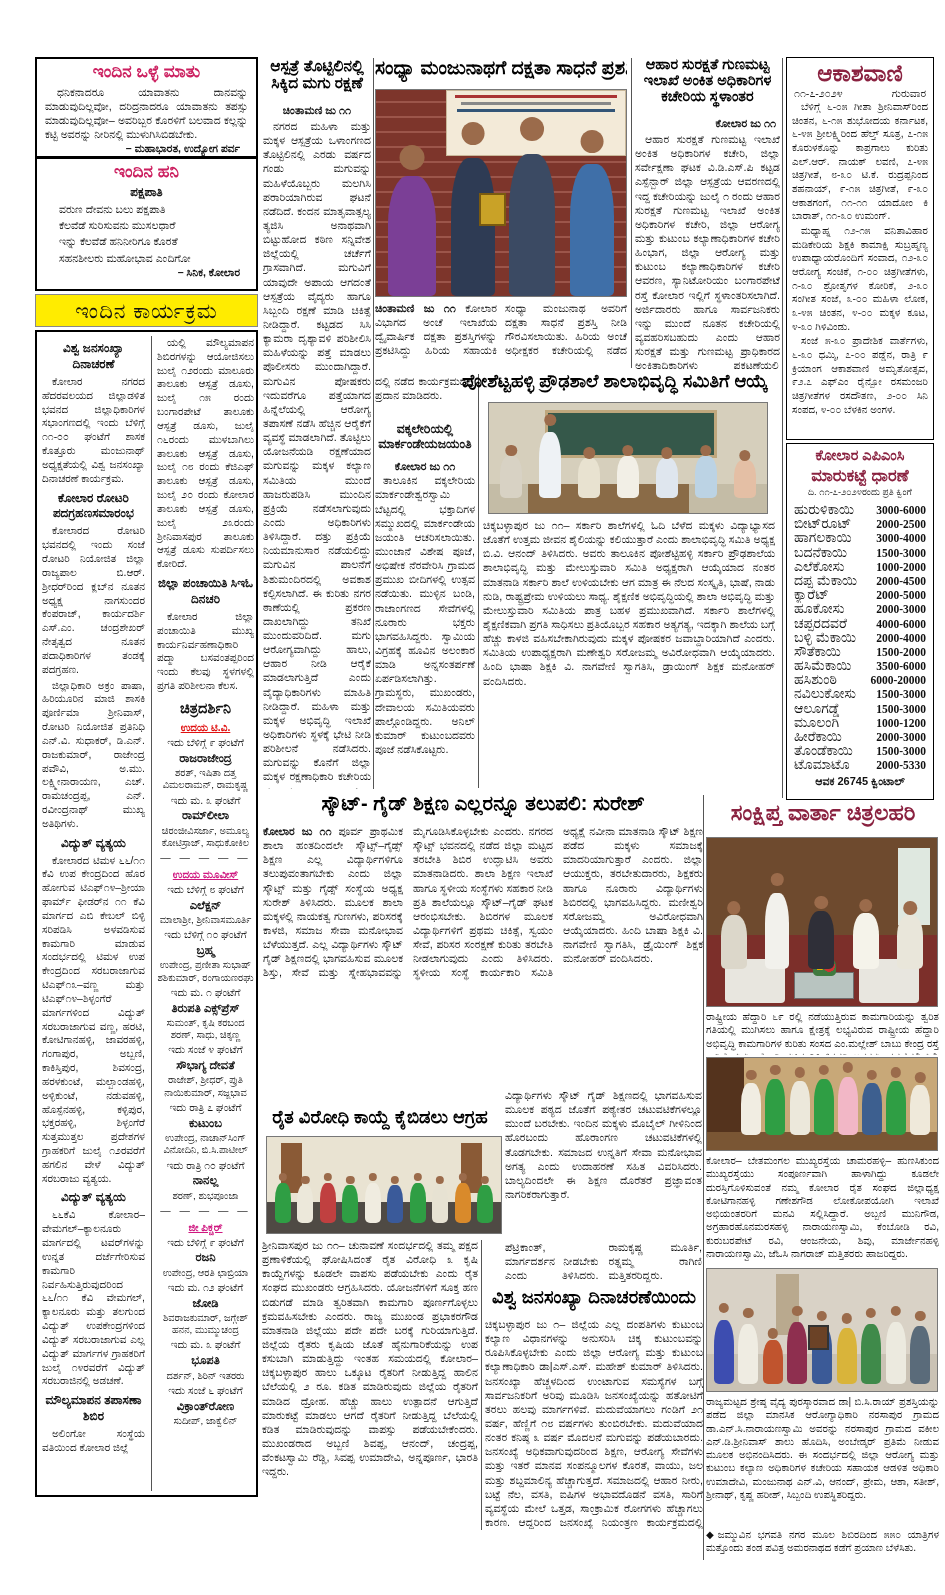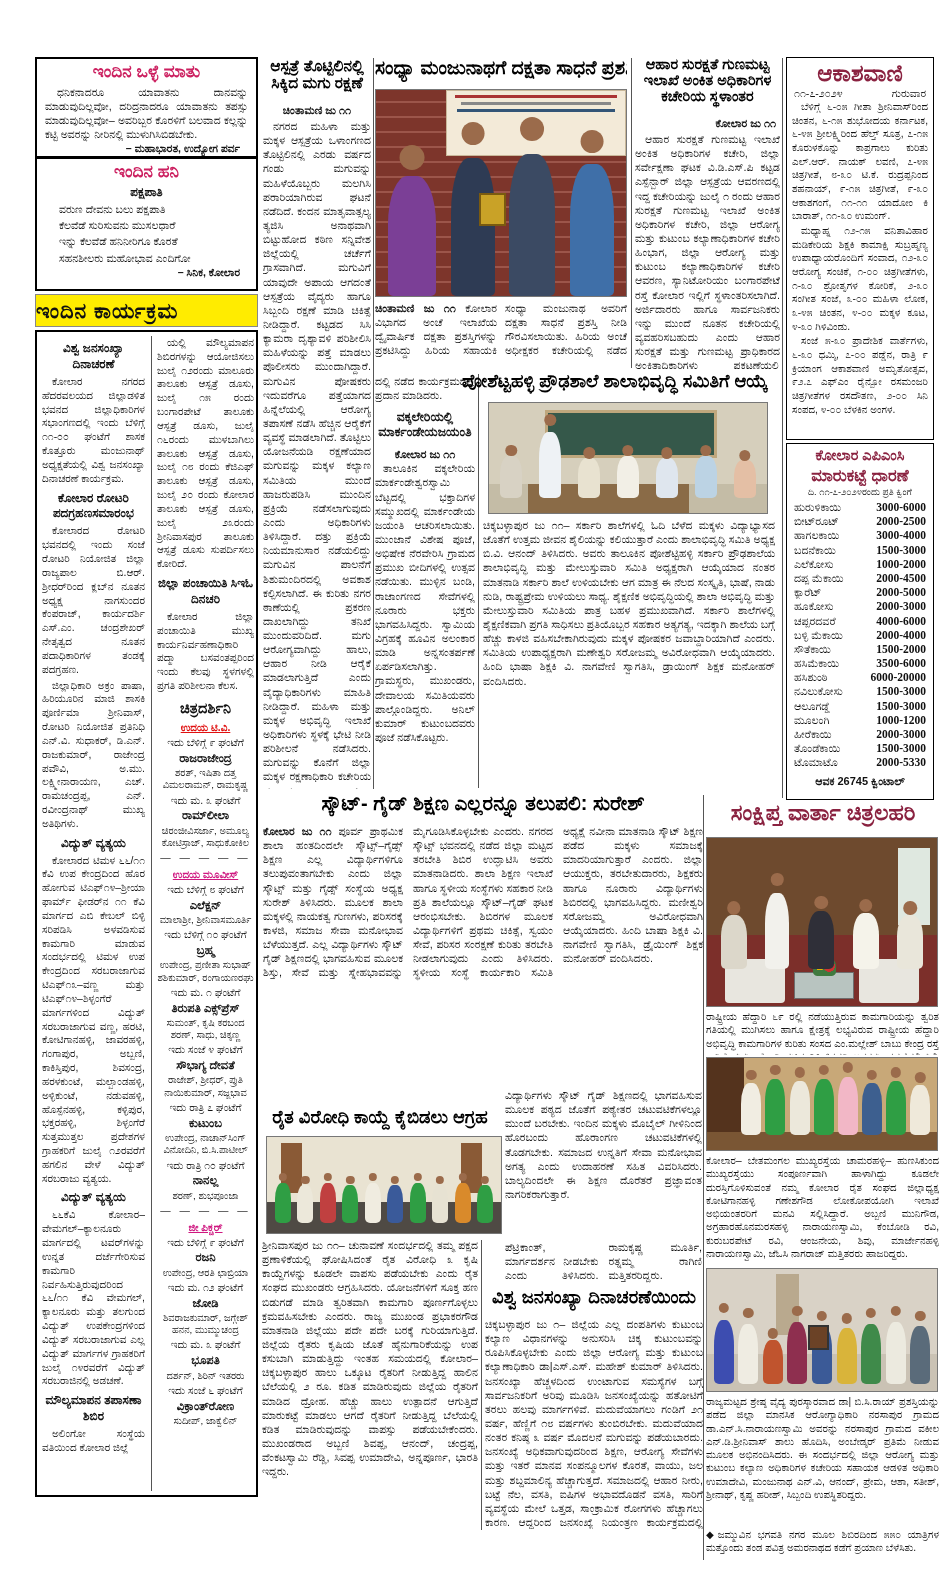--- a/index.html
+++ b/index.html
@@ -16,42 +16,42 @@
   .body-sm{font-size:10.8px;line-height:1.31}
   .body-xs{font-size:10.2px;line-height:1.3}
   .hd-crimson{color:#cc2060;font-weight:bold}
   .hd-maroon{color:#8a2240;font-weight:bold}
   .rule-v{position:absolute;width:0;border-left:1px solid #555}
   
   .masthead{display:flex;align-items:center;font-size:12.5px;padding:0 10px;border:2px solid #000}
   .masthead .seg{white-space:nowrap;overflow:hidden}
   .masthead .date{margin-left:auto;font-weight:bold;font-size:16px;white-space:nowrap}
   
-  .banner{background:#ffec00;border:1.5px solid #888;display:flex;align-items:center;
-          font-size:21px;font-weight:bold;letter-spacing:1px}
+  .banner{background:#ffec00;border:1.5px solid #888;display:flex;align-items:center;justify-content:center;
+          font-size:21px;font-weight:normal;letter-spacing:1px}
   
   .pgcol{position:absolute;top:4px;bottom:4px;overflow:hidden;font-size:10.4px;line-height:1.33}
   .pline{text-align:justify}
   .pline.sec{font-weight:bold;font-size:12px;text-align:center;margin:5px 0 2px}
   .pline.par{text-indent:10px;margin-bottom:2px}
   .pline.cinehead{font-weight:bold;font-size:14.5px;text-align:center;margin:6px 0 3px}
   .pline.chred{color:#e01010;font-weight:bold;text-decoration:underline;text-align:center;margin:3px 0 1px}
   .pline.chmag{color:#cf1880;font-weight:bold;text-decoration:underline;text-align:center;margin:3px 0 1px}
   .pline.time{text-align:center}
   .pline.movie{font-weight:bold;font-size:11.5px;text-align:center;margin:1px 0}
   .pline.cast{text-align:center;font-size:9.8px;line-height:1.25;margin-bottom:2px}
   .pline.dash{text-align:center;letter-spacing:3px;color:#333;margin:2px 0}
   
   .headline{font-weight:bold;color:#000;line-height:1.1}
   .dateline{font-weight:bold;font-size:10.8px}
   
   .aklines div{text-align:justify;font-size:10.2px;line-height:1.34;text-indent:9px;margin-bottom:1px}
   .akfirst{display:flex;justify-content:space-between;font-size:10.6px;padding:0 2px}
   .mrow{display:flex;justify-content:space-between;align-items:baseline;padding:0 5px;height:14.2px}
-  .mitem{font-size:11px;white-space:nowrap;overflow:hidden}
+  .mitem{font-size:14px;white-space:nowrap;overflow:hidden}
   .mval{font-weight:bold;font-size:11.5px;font-family:"Liberation Serif",serif;white-space:nowrap}
   
   .photo{position:absolute;overflow:hidden;border:1px solid #777}
   .crowd{position:absolute;display:flex;justify-content:space-around;align-items:flex-end}
   .p{position:relative;flex:none;border-radius:40% 40% 5px 5px}
   .p::before{content:"";position:absolute;top:-26%;left:50%;transform:translateX(-50%);
              width:52%;padding-top:52%;background:#9b6b4b;border-radius:50%}
   .hani-line{font-size:10.8px;line-height:1.5;text-align:left;padding-left:14px}
   .attrib{font-weight:bold;font-size:10.6px;text-align:right;padding-right:8px}
 </style>
@@ -171,21 +171,21 @@
     <div style="position:absolute;left:41%;bottom:34%;width:11%;height:16%;background:#c9a227;border:2px solid #7a5a10"></div>
   </div>
 
   <div class="abs just body-sm clip" style="left:375px;top:301px;width:252px;height:70px;columns:2;column-gap:8px">
     <span class="b">ಚಿಂತಾಮಣಿ ಜು ೧೧</span>
     <span>ಕೋಲಾರ ವಿಭಾಗದ ಅಂಚೆ ಇಲಾಖೆಯ ದ್ವೈವಾರ್ಷಿಕ ದಕ್ಷತಾ ಪ್ರಶಸ್ತಿಗಳನ್ನು ಪ್ರಕಟಿಸಿದ್ದು ಹಿರಿಯ ಸಹಾಯಕಿ ಸಂಧ್ಯಾ ಮಂಜುನಾಥ ಅವರಿಗೆ ದಕ್ಷತಾ ಸಾಧನೆ ಪ್ರಶಸ್ತಿ ನೀಡಿ ಗೌರವಿಸಲಾಯಿತು. ಹಿರಿಯ ಅಂಚೆ ಅಧೀಕ್ಷಕರ ಕಚೇರಿಯಲ್ಲಿ ನಡೆದ ಸಮಾರಂಭದಲ್ಲಿ ವಿಭಾಗೀಯ ಅಧಿಕಾರಿಗಳು ಪ್ರಶಸ್ತಿ ಫಲಕ ಹಾಗೂ ಸ್ಮರಣಿಕೆ ನೀಡಿ ಅಭಿನಂದಿಸಿದರು.</span>
   </div>
 
   <div class="abs clip" style="left:375px;top:374px;width:100px;height:414px">
     <div class="just body-sm">ದಲ್ಲಿ ನಡೆದ ಕಾರ್ಯಕ್ರಮದಲ್ಲಿ ಪ್ರದಾನ ಮಾಡಿದರು.</div>
-    <div class="ctr b clip" style="font-size:12.5px;margin:8px 0 2px;height:36px">ವಕ್ಕಲೇರಿಯಲ್ಲಿ ಮಾರ್ಕಂಡೇಯಜಯಂತಿ</div>
+    <div class="ctr b clip" style="font-size:12.5px;margin:20px 0 2px;height:36px">ವಕ್ಕಲೇರಿಯಲ್ಲಿ ಮಾರ್ಕಂಡೇಯಜಯಂತಿ</div>
     <div class="dateline ctr">ಕೋಲಾರ ಜು ೧೧</div>
     <div class="just body-sm" style="text-indent:8px">ತಾಲೂಕಿನ ವಕ್ಕಲೇರಿಯ ಮಾರ್ಕಂಡೇಶ್ವರಸ್ವಾಮಿ ಬೆಟ್ಟದಲ್ಲಿ ಭಕ್ತಾದಿಗಳ ಸಮ್ಮುಖದಲ್ಲಿ ಮಾರ್ಕಂಡೇಯ ಜಯಂತಿ ಆಚರಿಸಲಾಯಿತು. ಮುಂಜಾನೆ ವಿಶೇಷ ಪೂಜೆ, ಅಭಿಷೇಕ ನೆರವೇರಿಸಿ ಗ್ರಾಮದ ಪ್ರಮುಖ ಬೀದಿಗಳಲ್ಲಿ ಉತ್ಸವ ನಡೆಯಿತು. ಮುಳ್ಳಿನ ಬಂಡಿ, ರಾಜಾಂಗಣದ ಸೇವೆಗಳಲ್ಲಿ ನೂರಾರು ಭಕ್ತರು ಭಾಗವಹಿಸಿದ್ದರು. ಸ್ವಾಮಿಯ ವಿಗ್ರಹಕ್ಕೆ ಹೂವಿನ ಅಲಂಕಾರ ಮಾಡಿ ಅನ್ನಸಂತರ್ಪಣೆ ಏರ್ಪಡಿಸಲಾಗಿತ್ತು. ಗ್ರಾಮಸ್ಥರು, ಮುಖಂಡರು, ದೇವಾಲಯ ಸಮಿತಿಯವರು ಪಾಲ್ಗೊಂಡಿದ್ದರು. ಅನಿಲ್ ಕುಮಾರ್ ಕುಟುಂಬದವರು ಪೂಜೆ ನಡೆಸಿಕೊಟ್ಟರು.</div>
   </div>
 
   <div class="rule-v" style="left:478px;top:374px;height:414px"></div>
 
   <div class="headline abs ctr clip" style="left:455px;top:372px;width:320px;height:26px;font-size:18px;white-space:nowrap">ಪೋಶೆಟ್ಟಹಳ್ಳಿ ಪ್ರೌಢಶಾಲೆ ಶಾಲಾಭಿವೃದ್ಧಿ ಸಮಿತಿಗೆ ಆಯ್ಕೆ</div>
 
   <div class="photo" style="left:488px;top:402px;width:280px;height:112px;background:linear-gradient(#d6cfbc 0 74%,#c4bca6 74% 100%)">
     <div style="position:absolute;left:20%;top:6%;width:62%;height:44%;background:#35584a;border:3px solid #bfa77d"></div>

